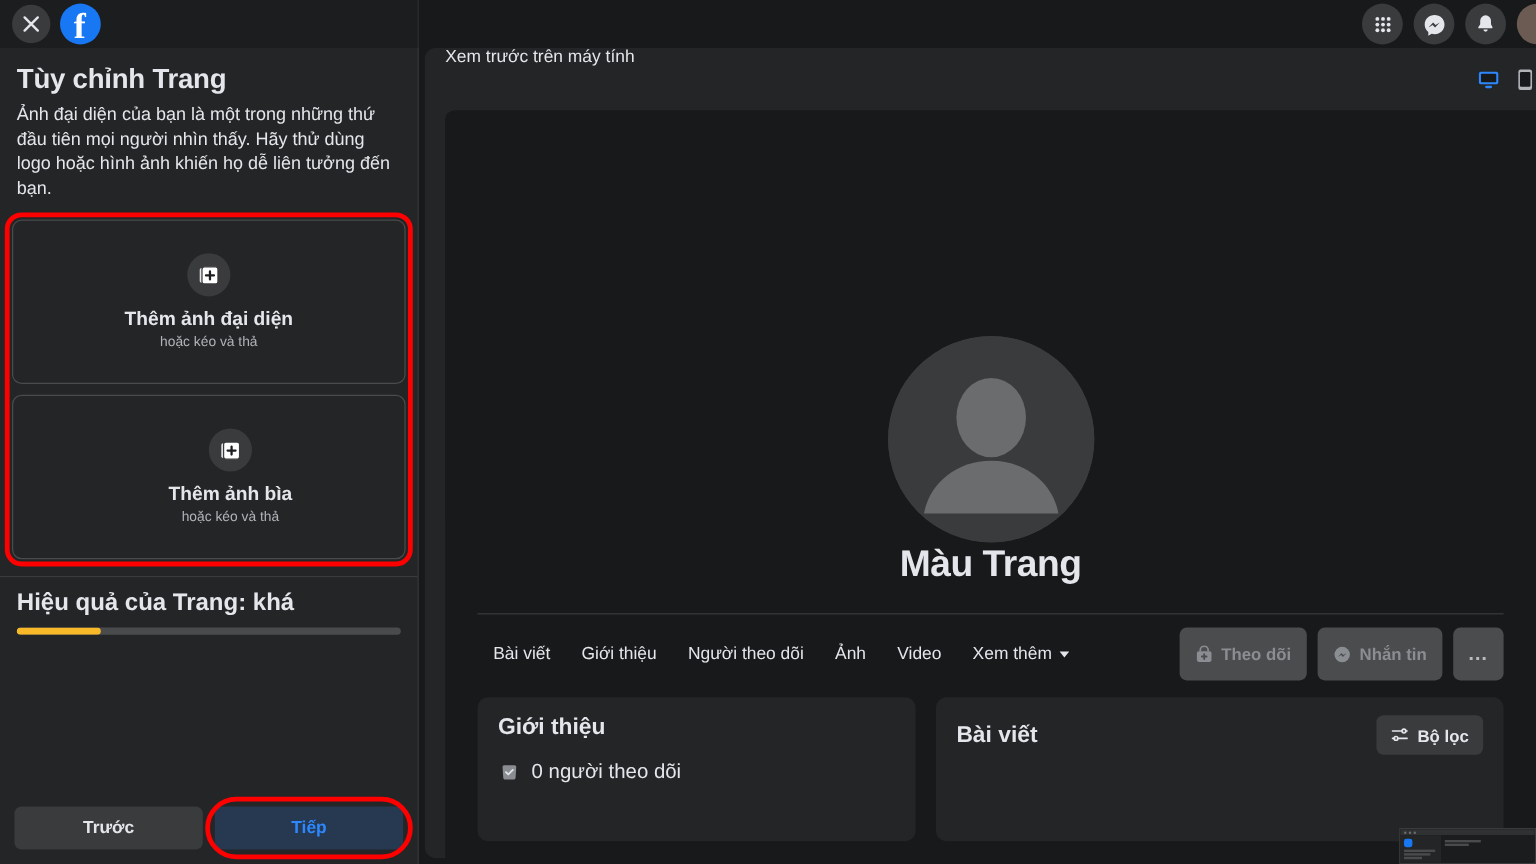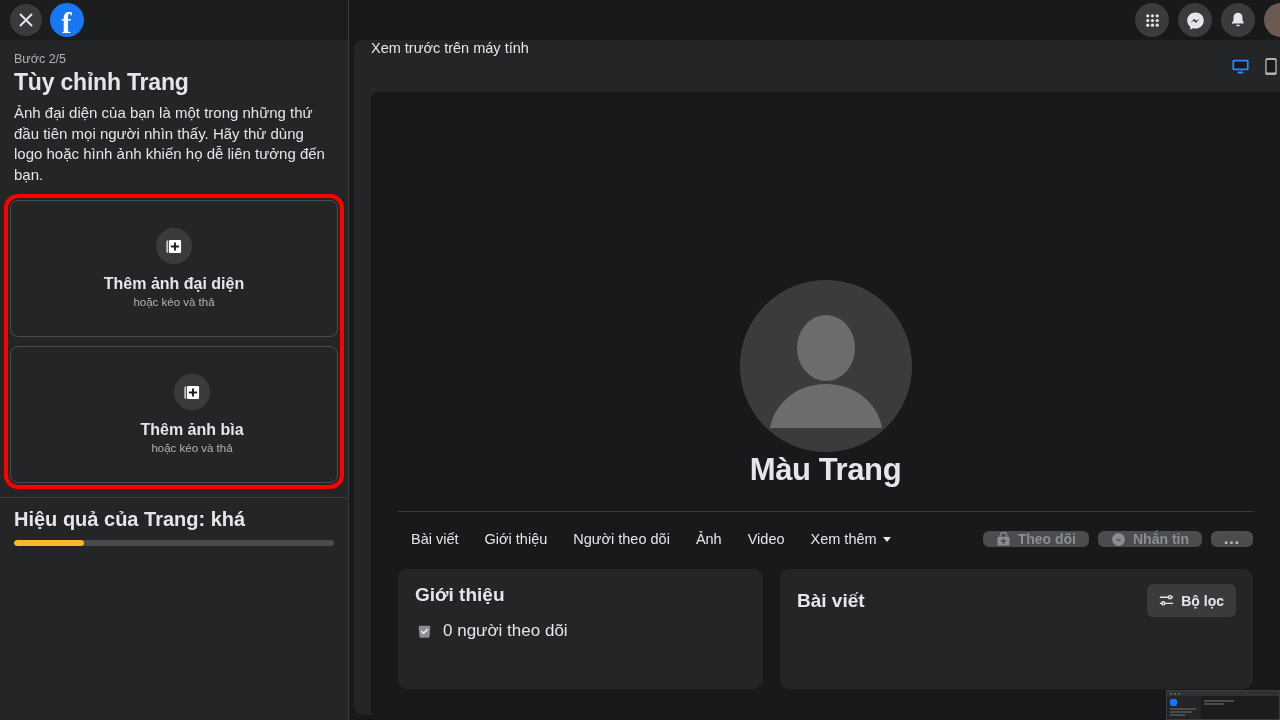--- a/index.html
+++ b/index.html
@@ -144,21 +144,21 @@
   .tabs-row { display:flex; align-items:center; padding:11px 27px 0 27px; }
   .tab {
     font-size:14.5px; color:#e4e6eb; font-weight:500;
     padding:8px 13px; border-radius:6px; cursor:pointer; white-space:nowrap;
   }
   .tab.more { display:flex; align-items:center; gap:6px; }
   .caret { width:0; height:0; border-left:4.5px solid transparent;
            border-right:4.5px solid transparent; border-top:5px solid #e4e6eb; }
   .tab-actions { margin-left:auto; display:flex; gap:9px; }
   .pill {
-    height:16px; border-radius:6px; background:#4b4c4d;
+    height:44px; border-radius:6px; background:#4b4c4d;
     display:flex; align-items:center; gap:7px; padding:0 13px;
     font-size:14px; font-weight:bold; color:#8a8d91; cursor:pointer; border:none;
   }
   .pill.icon-only { padding:0 12px; }
   .pill .dots { letter-spacing:1px; font-size:17px; line-height:0; color:#b8bbbf; }
 
   .cards-row { display:flex; gap:17px; padding:14px 27px 0 27px; }
   .info-card { background:#242526; border-radius:9px; padding:15px 17px; }
   .card-intro { width:365px; height:120px; }
   .card-posts { flex:1; }
@@ -198,21 +198,20 @@
         <svg viewBox="0 0 16 16">
           <path d="M2.5 2.5 L13.5 13.5 M13.5 2.5 L2.5 13.5" stroke="#e4e6eb" stroke-width="2" stroke-linecap="round" fill="none"></path>
         </svg>
       </div>
       <div class="fb-logo">
         <span>f</span>
       </div>
     </div>
 
     <div class="sb-head">
-      <div class="step-label">Bước 2/5</div>
       <div class="sb-title">Tùy chỉnh Trang</div>
       <div class="sb-desc">Ảnh đại diện của bạn là một trong những thứ đầu tiên mọi người nhìn thấy. Hãy thử dùng logo hoặc hình ảnh khiến họ dễ liên tưởng đến bạn.</div>
     </div>
 
     <div class="annot-wrap">
       <div class="annot-ring"></div>
       <div class="card-group">
 
         <div class="upload-card">
           <div class="uc-icon">
@@ -244,20 +243,27 @@
 
     <div class="sb-divider"></div>
 
     <div class="quality">
       <div class="q-title">Hiệu quả của Trang: khá</div>
       <div class="q-bar">
         <div class="q-fill" id="qfill" style="width: 22%; background: rgb(247, 185, 40);"></div>
       </div>
     </div>
 
+    <div class="sb-footer">
+      <button class="nav-btn btn-prev">Trước</button>
+      <div class="next-wrap">
+        <div class="next-ring"></div>
+        <button class="nav-btn btn-next" style="width:100%">Tiếp</button>
+      </div>
+    </div>
 
   </div>
 
   <div class="main">
 
     <div class="main-topbar">
       <div class="circ-btn">
         <svg width="17" height="17" viewBox="0 0 18 18">
           <g fill="#e4e6eb">
             <circle cx="4" cy="4" r="1.7"></circle>

